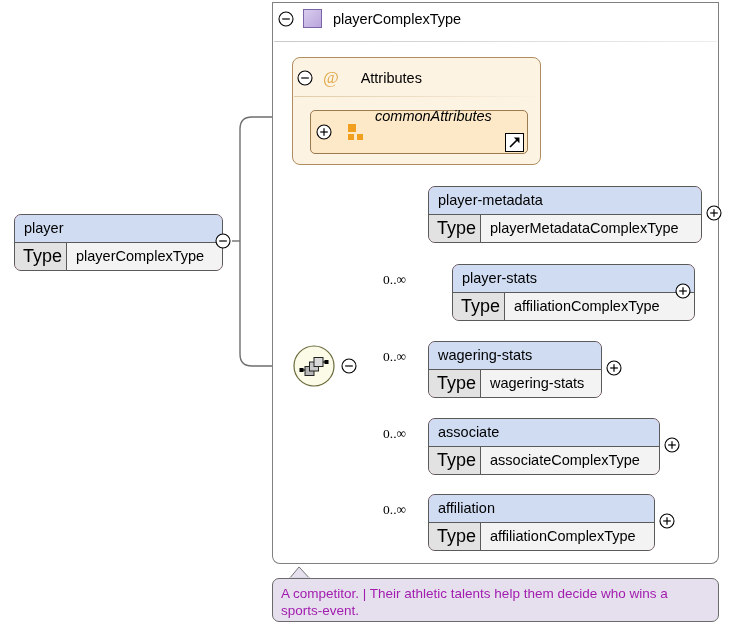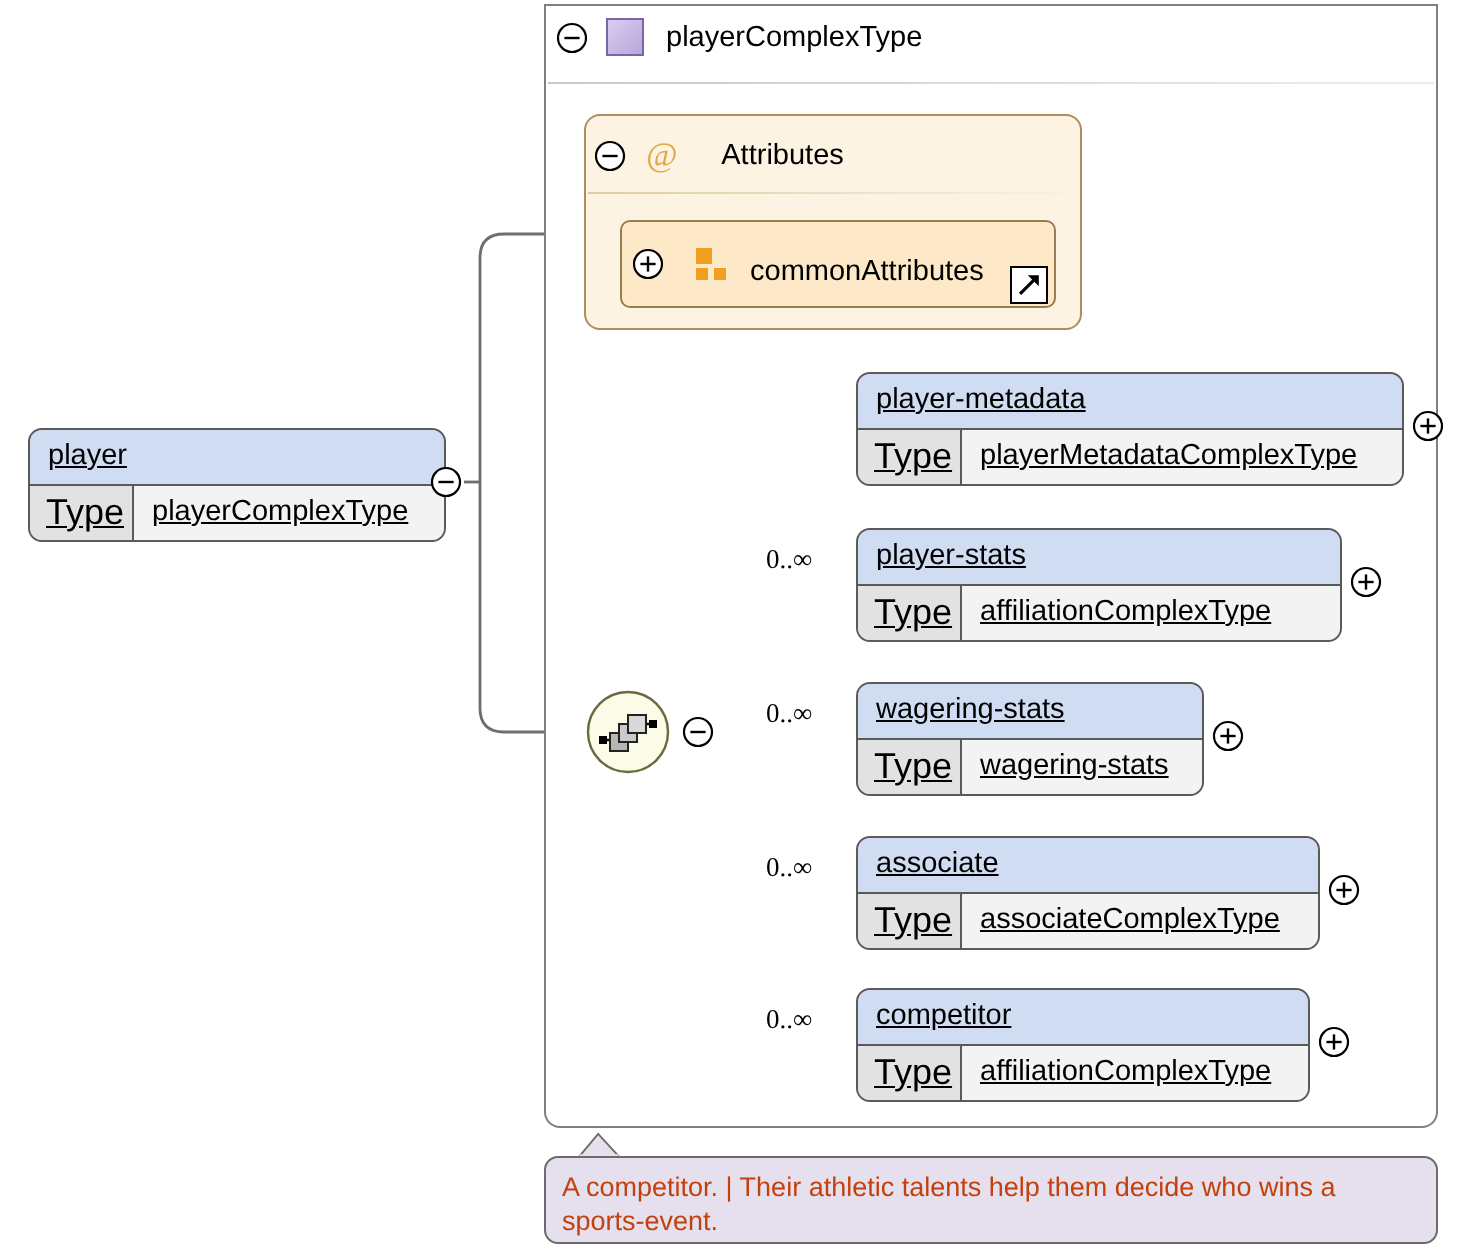--- a/index.html
+++ b/index.html
@@ -23,21 +23,20 @@
   }
 
   
   .elem-box {
     position: absolute;
     box-sizing: border-box;
     border: 1px solid #5a5a5a;
     border-radius: 7px;
     background: #f9a8d4;
     overflow: hidden;
-    text-decoration: underline;
   }
   .elem-name {
     box-sizing: border-box;
     height: 28px;
     line-height: 27px;
     padding-left: 9px;
     font-size: 14.5px;
     color: #000;
     background: #cfdcf2;
     border-bottom: 1px solid #5a5a5a;
@@ -196,21 +195,21 @@
   
   .doc-box {
     position: absolute;
     box-sizing: border-box;
     border: 1px solid #6b6b6b;
     border-radius: 7px;
     background: #e6e0ee;
     padding: 6px 8px 6px 8px;
     font-size: 13.5px;
     line-height: 17px;
-    color: #c2410c;
+    color: #a21caf;
   }
   .doc-pointer {
     position: absolute;
     width: 24px;
     height: 13px;
   }
 </style>
 </head>
 <body>
 
@@ -281,21 +280,21 @@
     <line x1="4.2" y1="8" x2="11.8" y2="8" stroke="#000000" stroke-width="1.2"></line>
     <line x1="8" y1="4.2" x2="8" y2="11.8" stroke="#000000" stroke-width="1.2"></line>
   </svg>
 
   <span class="tiles-icon" style="left:348px; top:124px;">
     <i class="tile" style="left:0px;  top:0px; width:8px; height:8px;"></i>
     <i class="tile" style="left:0px;  top:10px; width:6px; height:6px;"></i>
     <i class="tile" style="left:9px;  top:10px; width:6px; height:6px;"></i>
   </span>
 
-  <span class="attr-group-label" style="left:375px; top:128px;">commonAttributes</span>
+  <span class="attr-group-label" style="left:375px; top:108px;font-style:italic;">commonAttributes</span>
 
   <svg class="extlink-icon" style="left:505px; top:133px;" viewBox="0 0 19 19">
     <rect x="0" y="0" width="19" height="19" fill="#ffffff"></rect>
     <line x1="4.5" y1="14.5" x2="14" y2="5" stroke="#000" stroke-width="1.8"></line>
     <polygon points="15,4 15,10.2 8.8,4" fill="#000"></polygon>
   </svg>
 
   <svg class="seq-icon" style="left:293px; top:345px;" viewBox="0 0 42 42">
     <circle cx="21" cy="21" r="20" fill="#fbfbe8" stroke="#6a6a3c" stroke-width="1.2"></circle>
     <line x1="8" y1="25" x2="14" y2="25" stroke="#000" stroke-width="1.2"></line>
@@ -319,21 +318,21 @@
       <div class="elem-type-value">playerMetadataComplexType</div>
     </div>
   </div>
   <svg class="pm-icon" style="left:706px; top:205px;" viewBox="0 0 16 16">
     <circle cx="8" cy="8" r="7" fill="#ffffff" stroke="#000000" stroke-width="1.1"></circle>
     <line x1="4.2" y1="8" x2="11.8" y2="8" stroke="#000000" stroke-width="1.2"></line>
     <line x1="8" y1="4.2" x2="8" y2="11.8" stroke="#000000" stroke-width="1.2"></line>
   </svg>
 
   <span class="card" style="left:383px; top:272px;">0..∞</span>
-  <div class="elem-box" style="left:428px; top:264px; width:243px; height:57px;">
+  <div class="elem-box" style="left:452px; top:264px; width:243px; height:57px;">
     <div class="elem-name">player-stats</div>
     <div class="elem-type-row">
       <div class="elem-type-label">Type</div>
       <div class="elem-type-value">affiliationComplexType</div>
     </div>
   </div>
   <svg class="pm-icon" style="left:675px; top:283px;" viewBox="0 0 16 16">
     <circle cx="8" cy="8" r="7" fill="#ffffff" stroke="#000000" stroke-width="1.1"></circle>
     <line x1="4.2" y1="8" x2="11.8" y2="8" stroke="#000000" stroke-width="1.2"></line>
     <line x1="8" y1="4.2" x2="8" y2="11.8" stroke="#000000" stroke-width="1.2"></line>
@@ -362,21 +361,21 @@
     </div>
   </div>
   <svg class="pm-icon" style="left:664px; top:437px;" viewBox="0 0 16 16">
     <circle cx="8" cy="8" r="7" fill="#ffffff" stroke="#000000" stroke-width="1.1"></circle>
     <line x1="4.2" y1="8" x2="11.8" y2="8" stroke="#000000" stroke-width="1.2"></line>
     <line x1="8" y1="4.2" x2="8" y2="11.8" stroke="#000000" stroke-width="1.2"></line>
   </svg>
 
   <span class="card" style="left:383px; top:502px;">0..∞</span>
   <div class="elem-box" style="left:428px; top:494px; width:227px; height:57px;">
-    <div class="elem-name">competitor</div>
+    <div class="elem-name">affiliation</div>
     <div class="elem-type-row">
       <div class="elem-type-label">Type</div>
       <div class="elem-type-value">affiliationComplexType</div>
     </div>
   </div>
   <svg class="pm-icon" style="left:659px; top:513px;" viewBox="0 0 16 16">
     <circle cx="8" cy="8" r="7" fill="#ffffff" stroke="#000000" stroke-width="1.1"></circle>
     <line x1="4.2" y1="8" x2="11.8" y2="8" stroke="#000000" stroke-width="1.2"></line>
     <line x1="8" y1="4.2" x2="8" y2="11.8" stroke="#000000" stroke-width="1.2"></line>
   </svg>

